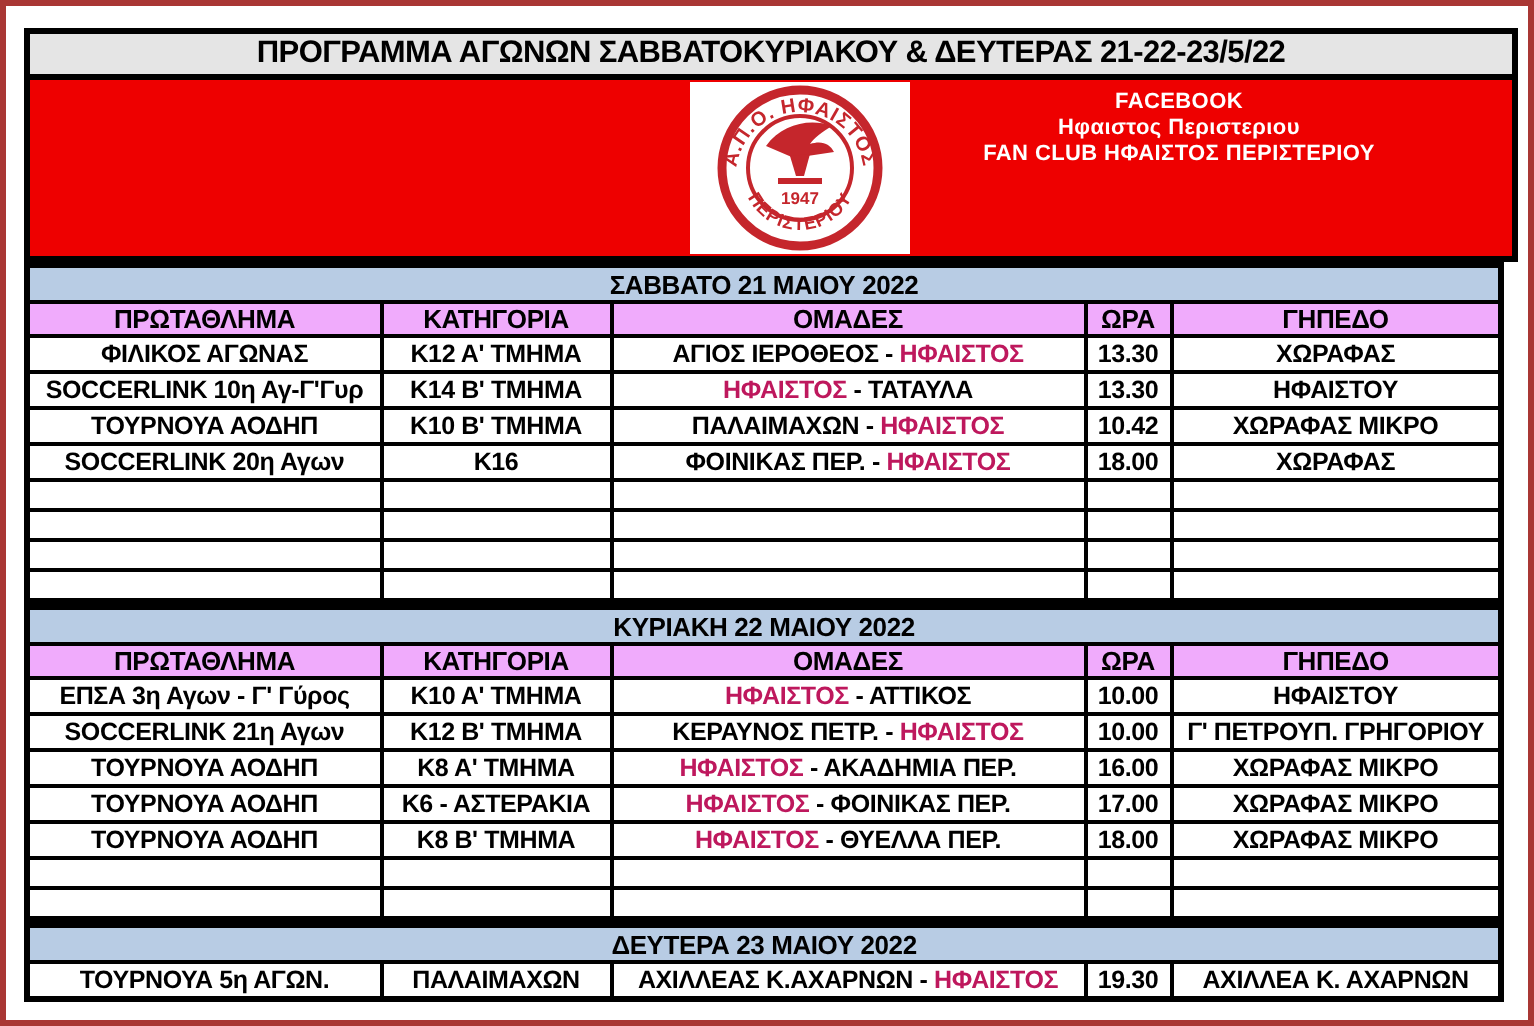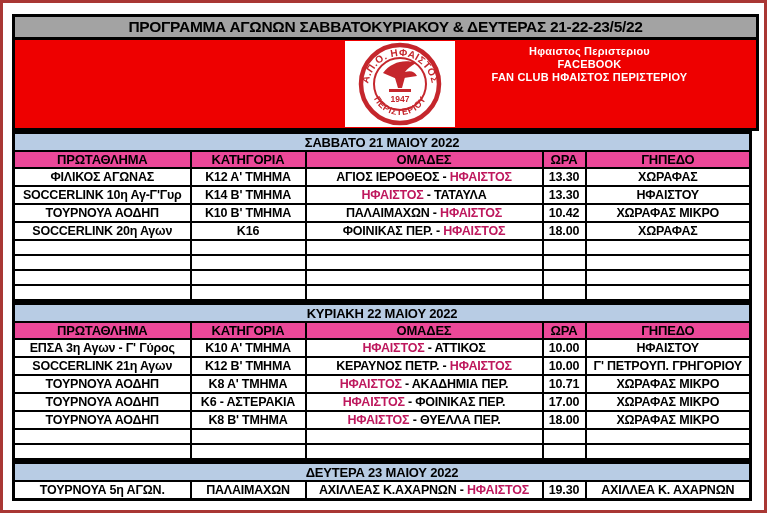--- a/index.html
+++ b/index.html
@@ -3,21 +3,21 @@
 <meta charset="utf-8">
 <style>
   html,body{margin:0;padding:0;background:#fff;}
   .page{
     position:relative;width:767px;height:513px;box-sizing:border-box;
     background:#fff;border:3px solid #A93734;overflow:hidden;
     font-family:"Liberation Sans",sans-serif;font-weight:bold;
   }
   .content{position:absolute;left:9px;top:11px;width:747px;}
   .title-bar{
-    box-sizing:border-box;border:3px solid #000;height:26px;background:#a3a3a3;
+    box-sizing:border-box;border:3px solid #000;height:26px;background:#e5e5e5;
     display:flex;align-items:center;justify-content:center;
     font-size:15.5px;letter-spacing:-0.3px;color:#000;white-space:nowrap;
   }
   .banner{
     box-sizing:border-box;position:relative;height:91px;
     border:3px solid #000;border-top:none;background:#EE0000;
   }
   .logo-box{position:absolute;left:330px;top:1px;width:110px;height:86px;background:#fff;}
   .logo-box svg{display:block;width:110px;height:86px;}
   .fb-text{
@@ -28,21 +28,21 @@
     border-collapse:collapse;table-layout:fixed;width:621px;
     border:3px solid #000;
   }
   .sched td,.sched th{
     box-sizing:content-box;border:2px solid #000;padding:0 2px;
     text-align:center;vertical-align:middle;
     font-size:12.5px;letter-spacing:-0.2px;color:#000;
     overflow:hidden;white-space:nowrap;
   }
   .sched td.datebar{background:#B8CCE4;height:16px;font-size:13px;}
-  .sched tr.cols th{background:#ec4899;height:14px;font-size:13px;}
+  .sched tr.cols th{background:#f0abfc;height:14px;font-size:13px;}
   .sched tbody td{height:16px;}
   .sched tbody tr.empty td{height:13px;}
   .hl{color:#be185d;}
 </style>
 </head>
 <body>
 
 <div class="page">
   <div class="content">
 
@@ -63,22 +63,22 @@
           <text font-size="9" font-weight="bold" fill="#C5262C" letter-spacing="0.5">
             <textPath href="#arcB" startOffset="50%" text-anchor="middle">ΠΕΡΙΣΤΕΡΙΟΥ</textPath>
           </text>
           <path d="M38 32 C46 21 60 18 71 22 C66 25 62 28 60 31 C66 29 70 31 72 35 L52 38 Z" fill="#C5262C"></path>
           <path d="M50 37 L60 36 L57 47 L53 47 Z" fill="#C5262C"></path>
           <path d="M44 48 L66 48 L66 51 L44 51 Z" fill="#C5262C"></path>
           <text x="55" y="61" font-size="8.5" font-weight="bold" fill="#C5262C" text-anchor="middle">1947</text>
         </svg>
       </div>
       <div class="fb-text">
+        <div>FACEBOOK</div>
         <div>Ηφαιστος Περιστεριου</div>
-        <div>FACEBOOK</div>
         <div>FAN CLUB ΗΦΑΙΣΤΟΣ ΠΕΡΙΣΤΕΡΙΟΥ</div>
       </div>
     </div>
 
     <table class="sched">
       <colgroup>
           <col style="width:177px">
           <col style="width:115px">
           <col style="width:237px">
           <col style="width:43px">
@@ -188,21 +188,21 @@
             <td>SOCCERLINK 21η Αγων</td>
             <td>Κ12 Β' ΤΜΗΜΑ</td>
             <td><span>ΚΕΡΑΥΝΟΣ ΠΕΤΡ.</span> - <span class="hl">ΗΦΑΙΣΤΟΣ</span></td>
             <td>10.00</td>
             <td>Γ' ΠΕΤΡΟΥΠ. ΓΡΗΓΟΡΙΟΥ</td>
           </tr>
           <tr>
             <td>ΤΟΥΡΝΟΥΑ ΑΟΔΗΠ</td>
             <td>Κ8 Α' ΤΜΗΜΑ</td>
             <td><span class="hl">ΗΦΑΙΣΤΟΣ</span> - <span>ΑΚΑΔΗΜΙΑ ΠΕΡ.</span></td>
-            <td>10.71</td>
+            <td>16.00</td>
             <td>ΧΩΡΑΦΑΣ ΜΙΚΡΟ</td>
           </tr>
           <tr>
             <td>ΤΟΥΡΝΟΥΑ ΑΟΔΗΠ</td>
             <td>Κ6 - ΑΣΤΕΡΑΚΙΑ</td>
             <td><span class="hl">ΗΦΑΙΣΤΟΣ</span> - <span>ΦΟΙΝΙΚΑΣ ΠΕΡ.</span></td>
             <td>17.00</td>
             <td>ΧΩΡΑΦΑΣ ΜΙΚΡΟ</td>
           </tr>
           <tr>

